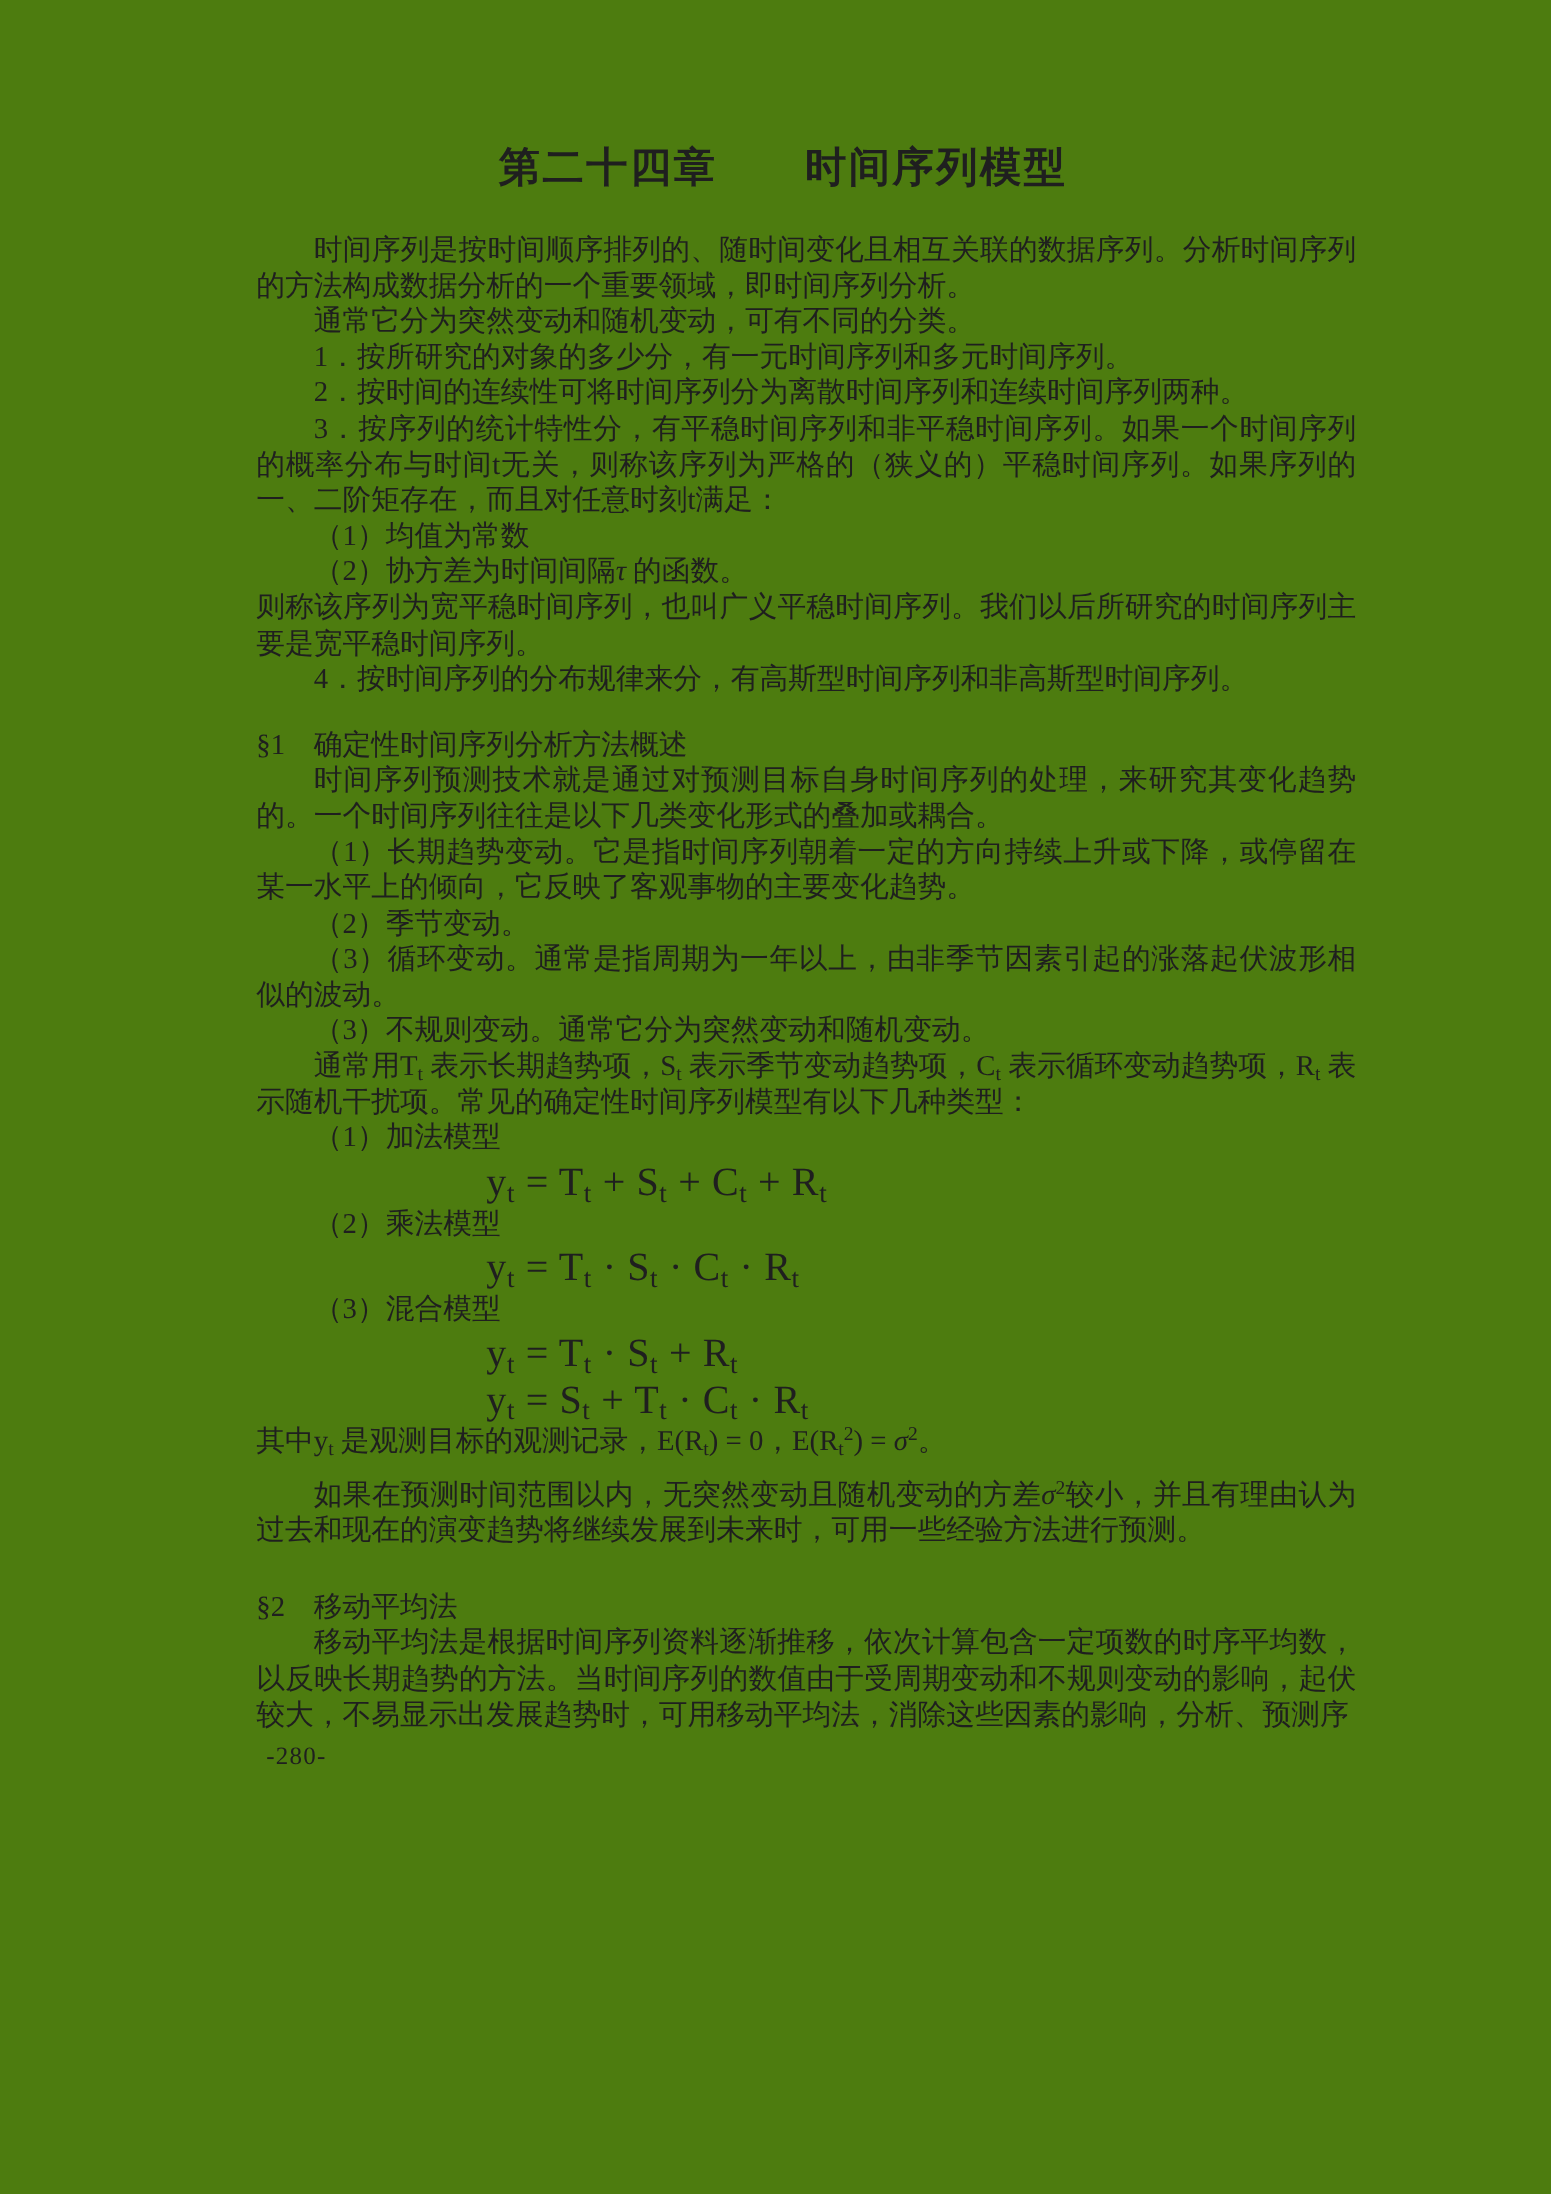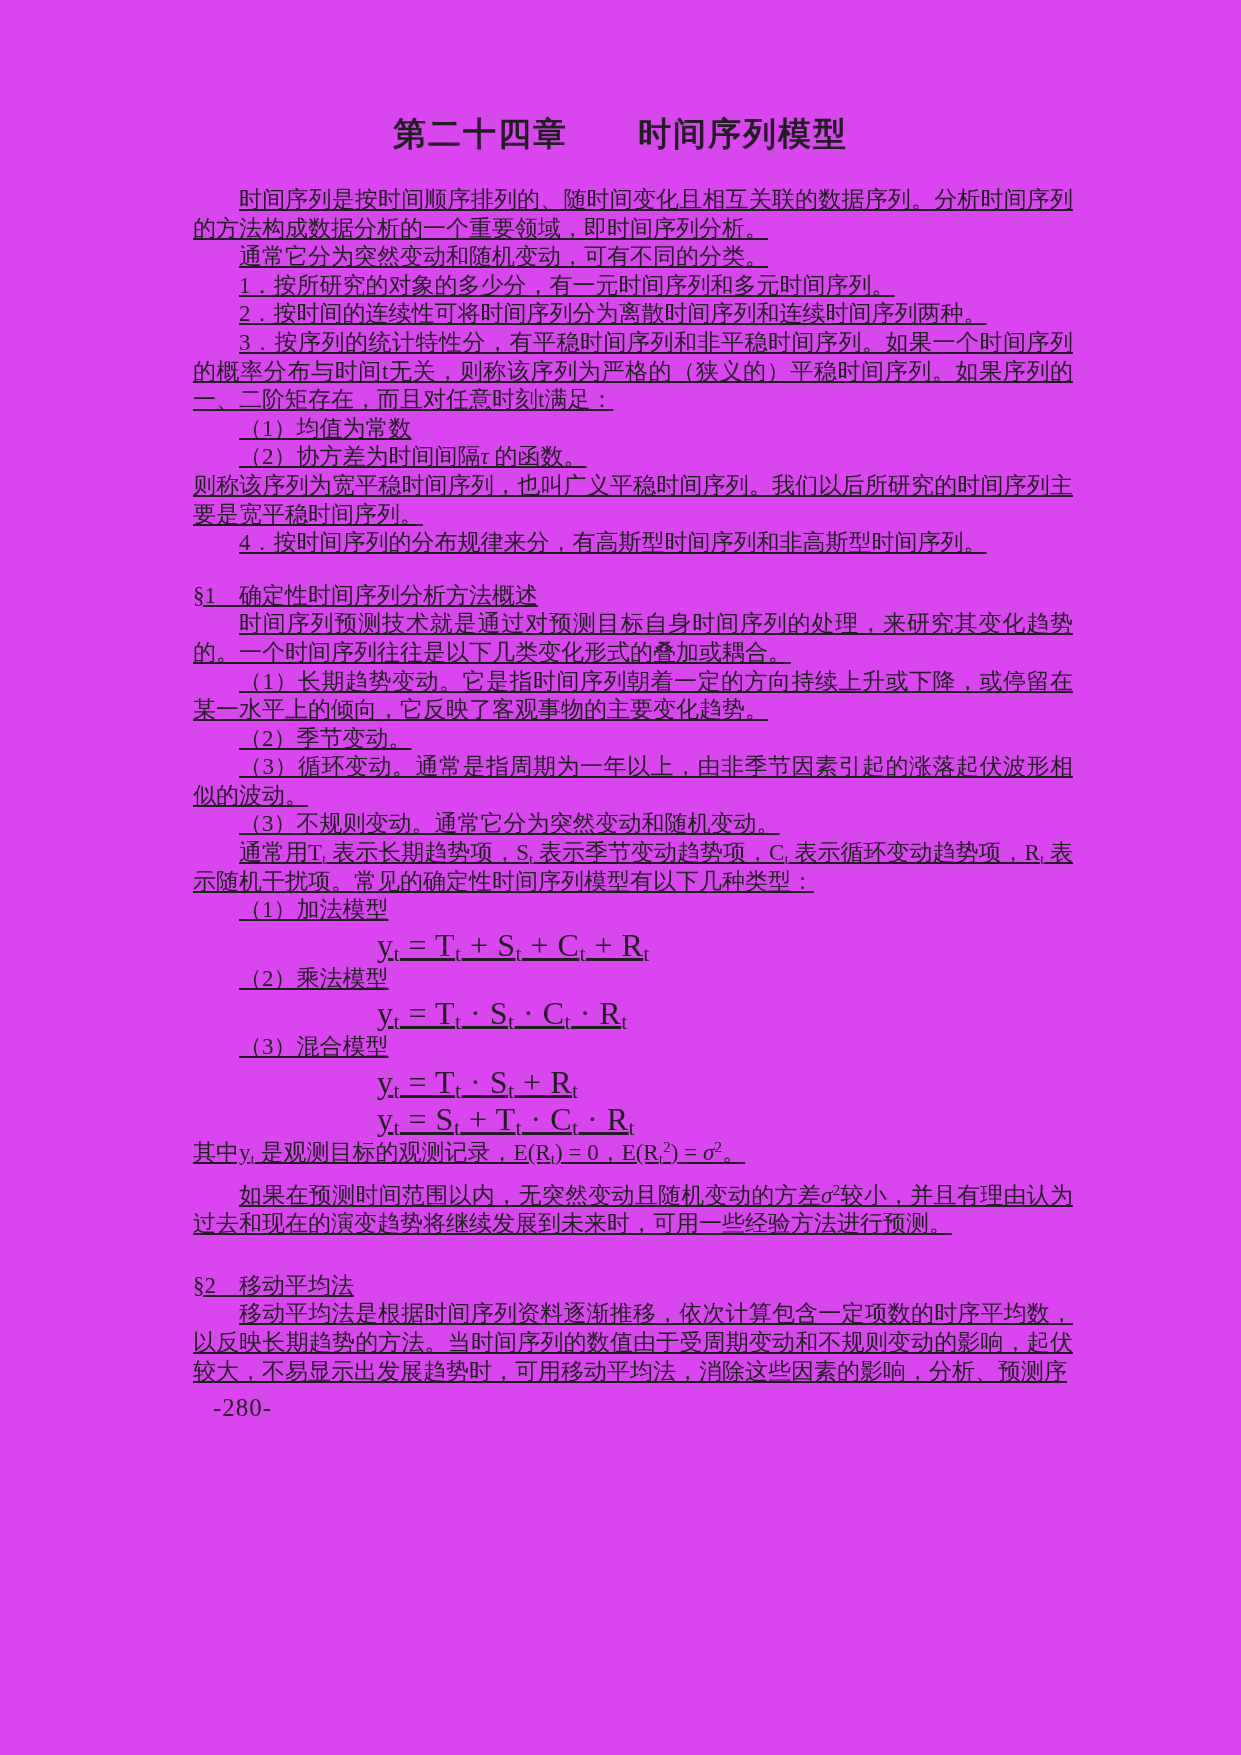--- a/index.html
+++ b/index.html
@@ -18,48 +18,48 @@
     font-weight: bold;
     letter-spacing: 2px;
   }
   .body {
     width: 880px;
     margin: 29px 0 0 193px;
     font-size: 23px;
     line-height: 28.6px;
     text-align: justify;
   }
-  .body p { margin: 0; text-decoration: underline; }
+  .body p { margin: 0; }
   .indent { text-indent: 46px; }
   .heading { margin-top: 24px !important; }
   .heading-2 { margin-top: 33px !important; }
   .gap-before { margin-top: 14px !important; }
   .formula {
     padding-left: 184px;
     font-size: 32px;
     line-height: 34px;
     letter-spacing: 0.5px;
     margin: 3px 0 !important;
     text-align: left;
   }
   sub { font-size: 0.68em; line-height: 0; vertical-align: -0.25em; }
   sup { font-size: 0.68em; line-height: 0; vertical-align: 0.5em; }
   i { font-style: italic; }
   .pagenum {
     position: absolute;
     left: 213px;
     top: 1394px;
-    font-size: 25px;
+    font-size: 20px;
     letter-spacing: 1px;
   }
 </style>
 </head>
 <body>
 
-<div class="page" style="background: #d946ef; color: rgb(31, 31, 31);">
+<div class="page" style="background: #4d7c0f; color: rgb(31, 31, 31); padding-left: 12px;">
 
   <h1 class="title">第二十四章　　时间序列模型</h1>
 
   <div class="body">
     <p class="indent">时间序列是按时间顺序排列的、随时间变化且相互关联的数据序列。分析时间序列的方法构成数据分析的一个重要领域，即时间序列分析。</p>
     <p class="indent">通常它分为突然变动和随机变动，可有不同的分类。</p>
     <p class="indent">1．按所研究的对象的多少分，有一元时间序列和多元时间序列。</p>
     <p class="indent">2．按时间的连续性可将时间序列分为离散时间序列和连续时间序列两种。</p>
     <p class="indent">3．按序列的统计特性分，有平稳时间序列和非平稳时间序列。如果一个时间序列的概率分布与时间t无关，则称该序列为严格的（狭义的）平稳时间序列。如果序列的一、二阶矩存在，而且对任意时刻t满足：</p>
     <p class="indent">（1）均值为常数</p>

